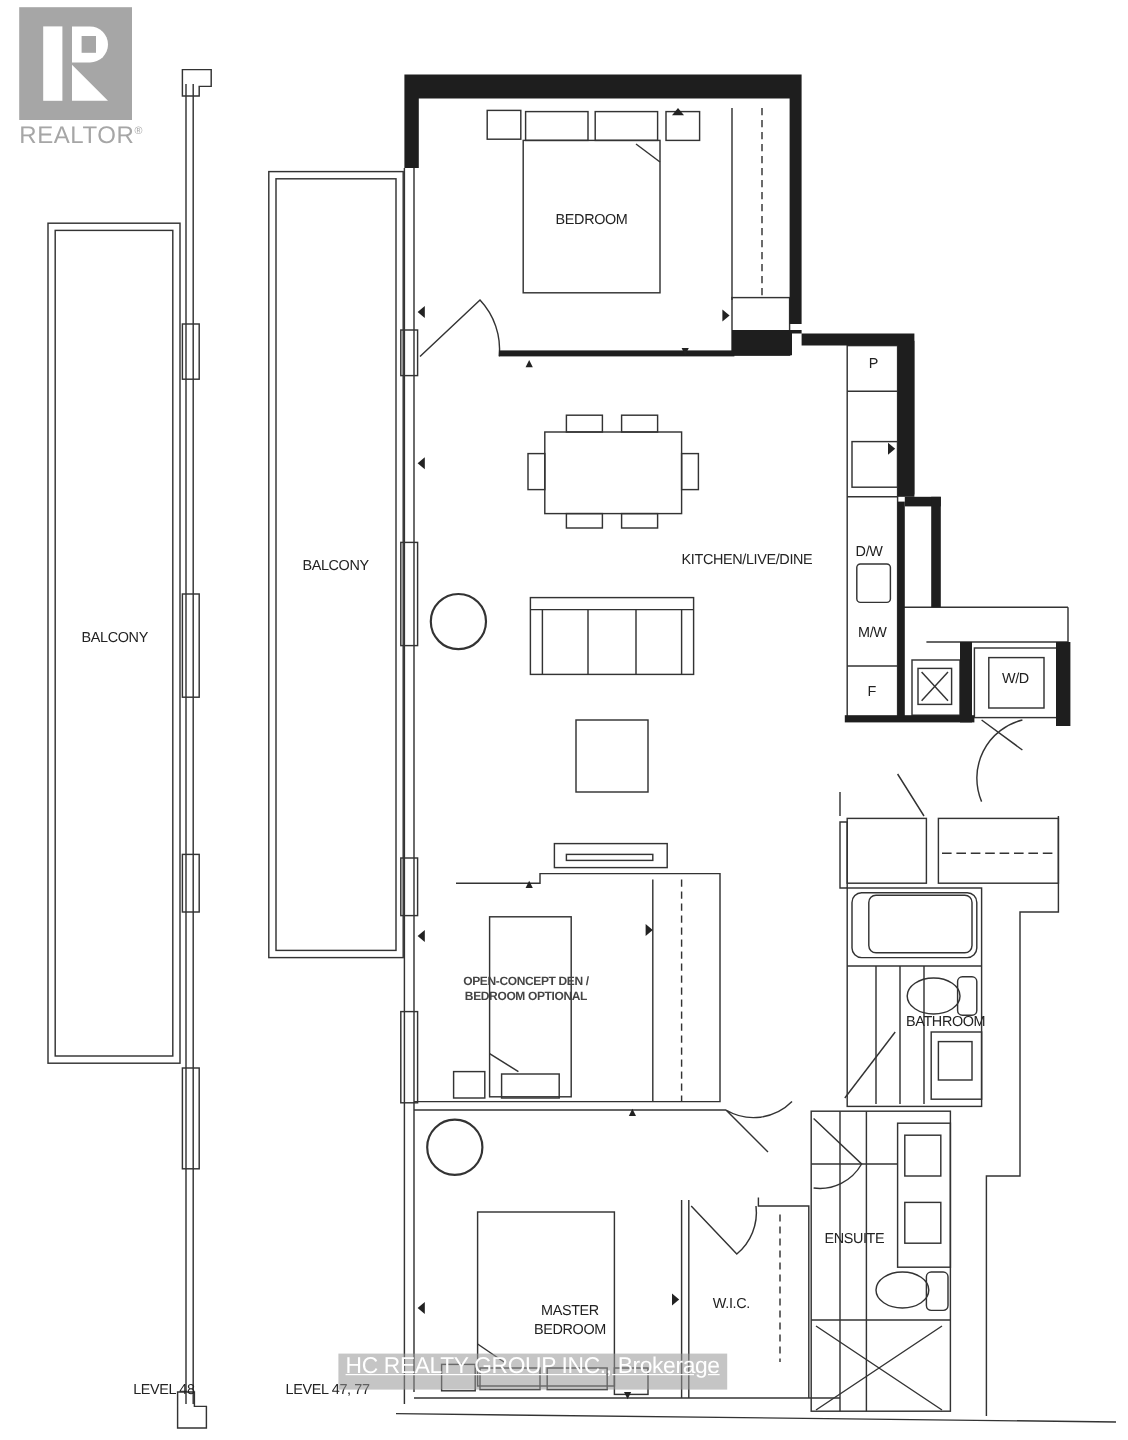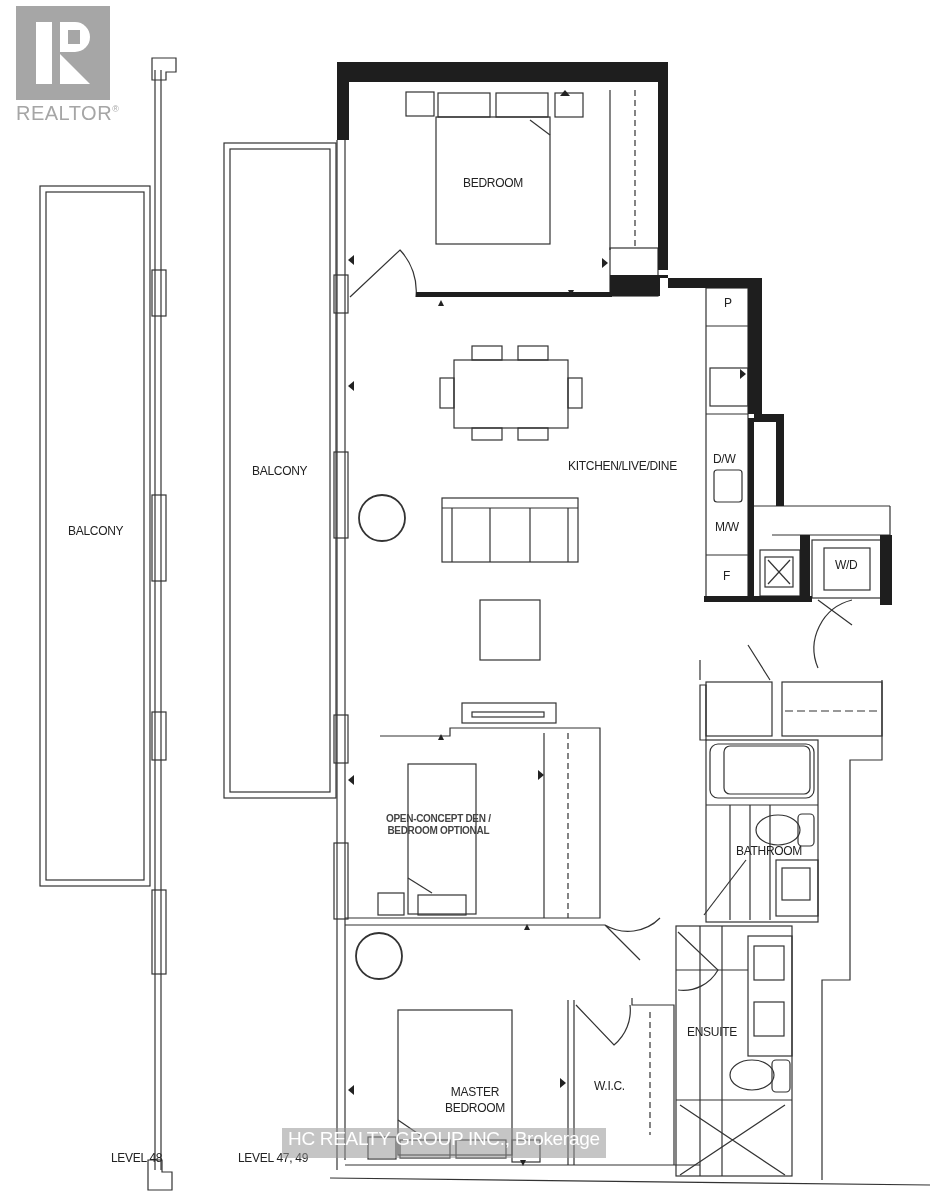--- a/index.html
+++ b/index.html
@@ -4,21 +4,21 @@
 <style>
   html,body{margin:0;padding:0;background:#fff;}
   body{width:940px;height:1200px;position:relative;overflow:hidden;font-family:"Liberation Sans",sans-serif;}
   svg{position:absolute;left:0;top:0;}
   .lbl{position:absolute;font-family:"Liberation Sans",sans-serif;color:#222;font-size:12px;letter-spacing:-0.3px;white-space:nowrap;text-align:center;}
   .lbl.small{font-size:10px;font-weight:bold;color:#444;}
   .logo{position:absolute;left:16px;top:6px;width:110px;}
   .logo-box{width:94px;height:94px;background:#a6a6a6;position:relative;}
   .logo-text{font-size:20px;color:#a6a6a6;margin-top:2px;letter-spacing:0.5px;}
   .logo-text sup{font-size:9px;}
-  .watermark{position:absolute;left:282px;top:1128px;height:30px;padding:0 6px;background:rgba(150,150,150,0.55);color:#fff;font-size:19px;line-height:22px;white-space:nowrap;letter-spacing:-0.3px;}
+  .watermark{position:absolute;left:282px;top:1128px;height:30px;padding:0 6px;background:rgba(150,150,150,0.55);color:#fff;font-size:19px;line-height:22px;white-space:nowrap;letter-spacing:-0.3px;text-decoration:underline;}
 </style>
 </head>
 <body>
 
 <div class="logo">
   <div class="logo-box">
     <div style="position:absolute;left:20px;top:16px;width:16px;height:62px;background:#fff;"></div>
     <div style="position:absolute;left:44px;top:16px;width:30px;height:30px;background:#fff;border-radius:0 15px 15px 0;"></div>
     <div style="position:absolute;left:44px;top:48px;width:0;height:0;border-left:30px solid #fff;border-top:30px solid transparent;"></div>
     <div style="position:absolute;left:52px;top:24px;width:12px;height:14px;background:#a6a6a6;"></div>
@@ -203,25 +203,25 @@
 <div class="lbl" style="left:68px;top:524px;">BALCONY</div>
 <div class="lbl small" style="left:386px;top:813px;line-height:12px;">
   <div>OPEN-CONCEPT DEN /</div>
   <div>BEDROOM OPTIONAL</div>
 </div>
 <div class="lbl" style="left:445px;top:1084px;line-height:16px;">
   <div>MASTER</div>
   <div>BEDROOM</div>
 </div>
 <div class="lbl" style="left:594px;top:1079px;">W.I.C.</div>
-<div class="lbl" style="left:736px;top:844px;">BATHROOM</div>
+<div class="lbl" style="left:755px;top:844px;">BATHROOM</div>
 <div class="lbl" style="left:687px;top:1025px;">ENSUITE</div>
 
 <div class="lbl" style="left:724px;top:296px;">P</div>
 <div class="lbl" style="left:713px;top:432px;margin-top:20px;">D/W</div>
 <div class="lbl" style="left:715px;top:520px;">M/W</div>
 <div class="lbl" style="left:723px;top:569px;">F</div>
 <div class="lbl" style="left:835px;top:558px;">W/D</div>
 
 <div class="lbl" style="left:76px;top:1151px;margin-left:35px;">LEVEL 48</div>
-<div class="lbl" style="left:238px;top:1151px;">LEVEL 47, 49</div>
+<div class="lbl" style="left:238px;top:1151px;">LEVEL 47, 77</div>
 
 <div class="watermark">HC REALTY GROUP INC., Brokerage</div>
 
 </body></html>

